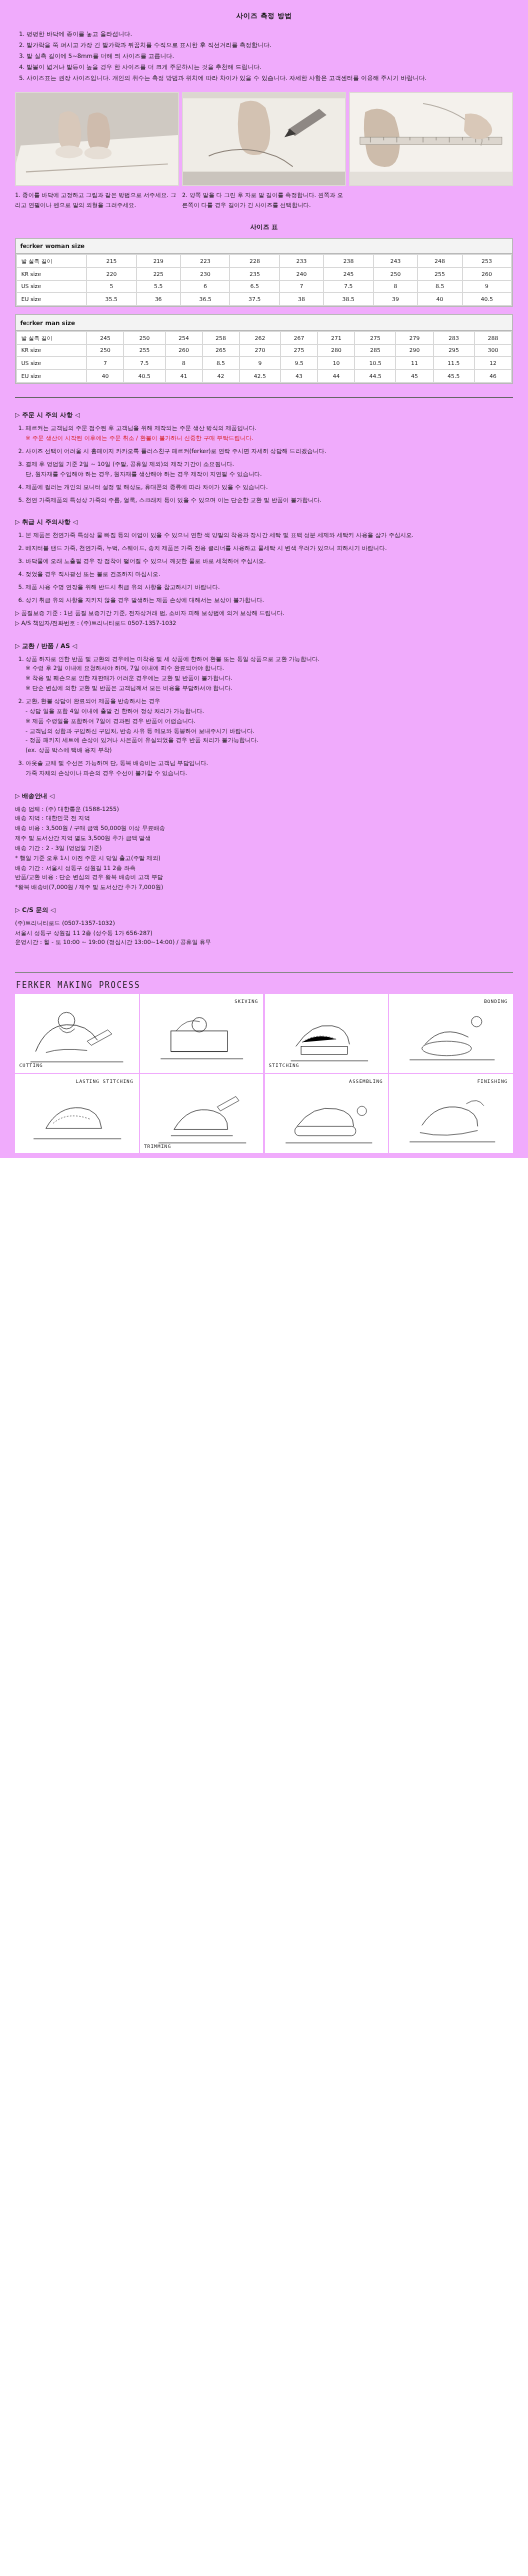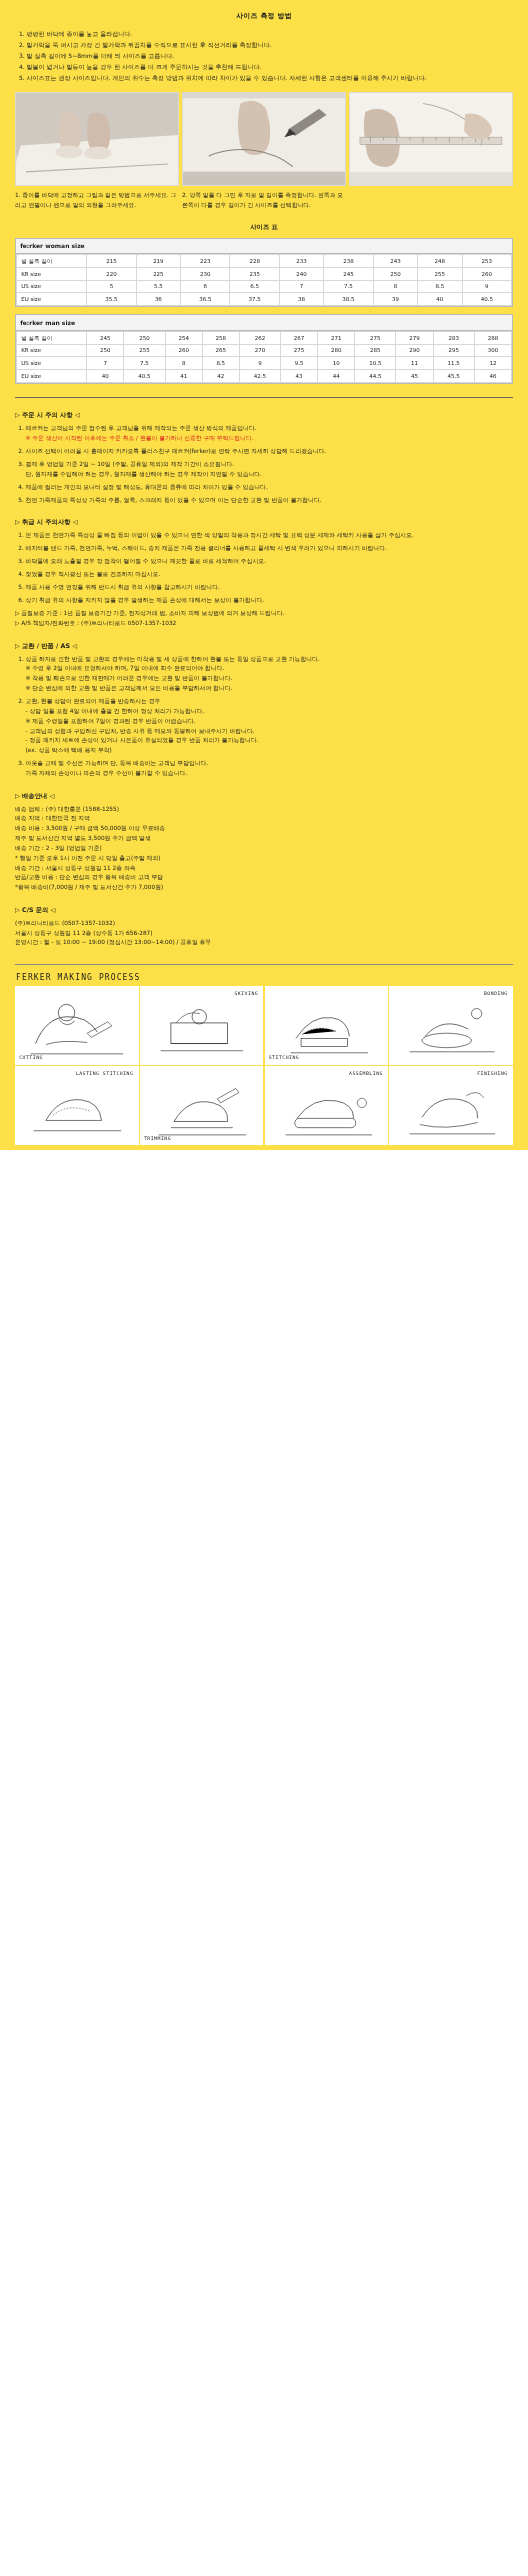--- a/index.html
+++ b/index.html
@@ -12,21 +12,21 @@
     font-family: "DejaVu Sans", "Liberation Sans", sans-serif;
     color: #1a1a1a;
     font-size: 5.8px;
     line-height: 1.55;
   }
   .page {
     width: 528px;
     margin: 0 auto;
     padding: 0;
     position: relative;
-    background: #fde047;
+    background: #f0abfc;
   }
   .inner {
     padding: 7.4px 15px 5.3px 15px;
   }
   h1.section-title {
     text-align: center;
     font-size: 6.9px;
     font-weight: bold;
     margin: 3.2px 0 7.4px 0;
     letter-spacing: 0.3px;
@@ -121,21 +121,21 @@
   .notice-body ol {
     margin: 0 0 3.2px 0;
     padding-left: 10.6px;
   }
   .notice-body ol li { margin-bottom: 3.2px; }
   .red { color: #d21f1f; }
   .plain-block { margin: 2.1px 0 7.4px 0; font-size: 5.8px; line-height: 1.7; }
   .kv { display: block; }
   
   .process-wrap {
-    margin-top: 16px;
+    margin-top: 24px;
     border-top: 0.5px solid #888;
     padding-top: 3.2px;
   }
   .process-title {
     font-family: "DejaVu Sans Mono", "Liberation Mono", monospace;
     font-size: 8px;
     letter-spacing: 1.1px;
     margin: 3.2px 0 2.1px 1.1px;
   }
   .process-grid {

